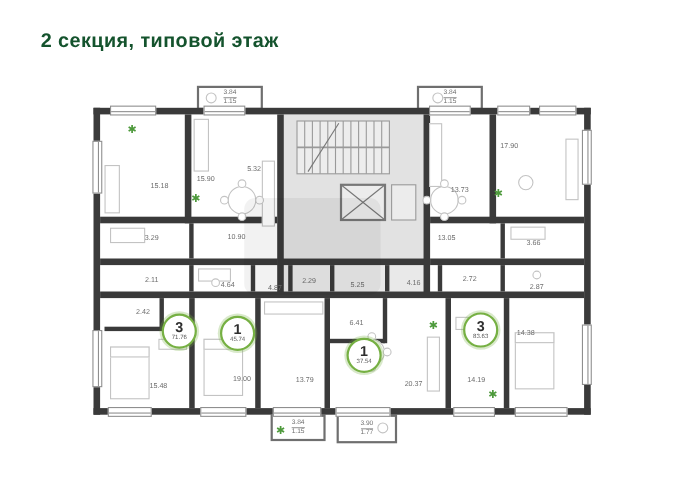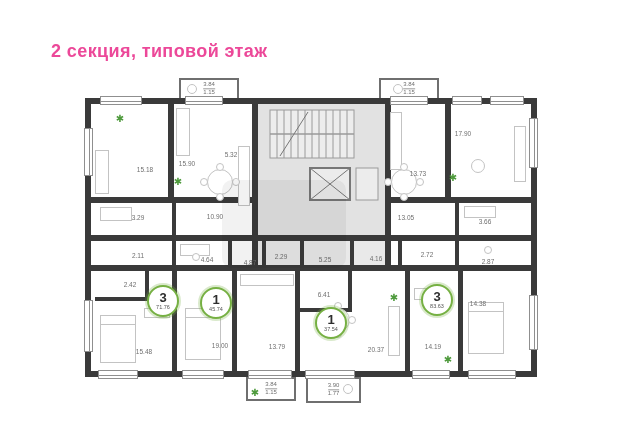--- a/index.html
+++ b/index.html
@@ -1,19 +1,19 @@
 <!DOCTYPE html>
 <html><head>
 <meta charset="utf-8">
 <style>
   html,body{margin:0;padding:0;background:#fff;}
   .page{position:relative;width:622px;height:440px;background:#fff;overflow:hidden;
         font-family:"Liberation Sans",sans-serif;}
-  .title{position:absolute;left:36px;top:26px;margin:15px;font-size:18px;font-weight:bold;
-         color:#ec4899;letter-spacing:.4px;}
+  .title{position:absolute;left:36px;top:26px;margin:1px;font-size:18px;font-weight:bold;
+         color:#14532d;letter-spacing:.4px;}
   .plan{position:absolute;inset:0;}
   .common{position:absolute;background:#e2e2e2;z-index:0;}
   .balcony{position:absolute;border:2px solid #6f6f6f;background:#fff;box-sizing:border-box;z-index:1;}
   .bal-label{position:absolute;left:50%;top:50%;transform:translate(-50%,-50%);
              text-align:center;font-size:6px;color:#6f6f6f;line-height:1.2;z-index:4;}
   .bal-label .l2{border-top:1px solid #9a9a9a;}
   .wall{position:absolute;background:#3a3a3a;z-index:2;}
   .win{position:absolute;background:#fff;border:1px solid #8f8f8f;box-sizing:border-box;z-index:3;}
   .win.h::after{content:"";position:absolute;left:0;right:0;top:50%;border-top:1px solid #8f8f8f;}
   .win.v::after{content:"";position:absolute;top:0;bottom:0;left:50%;border-left:1px solid #8f8f8f;}

